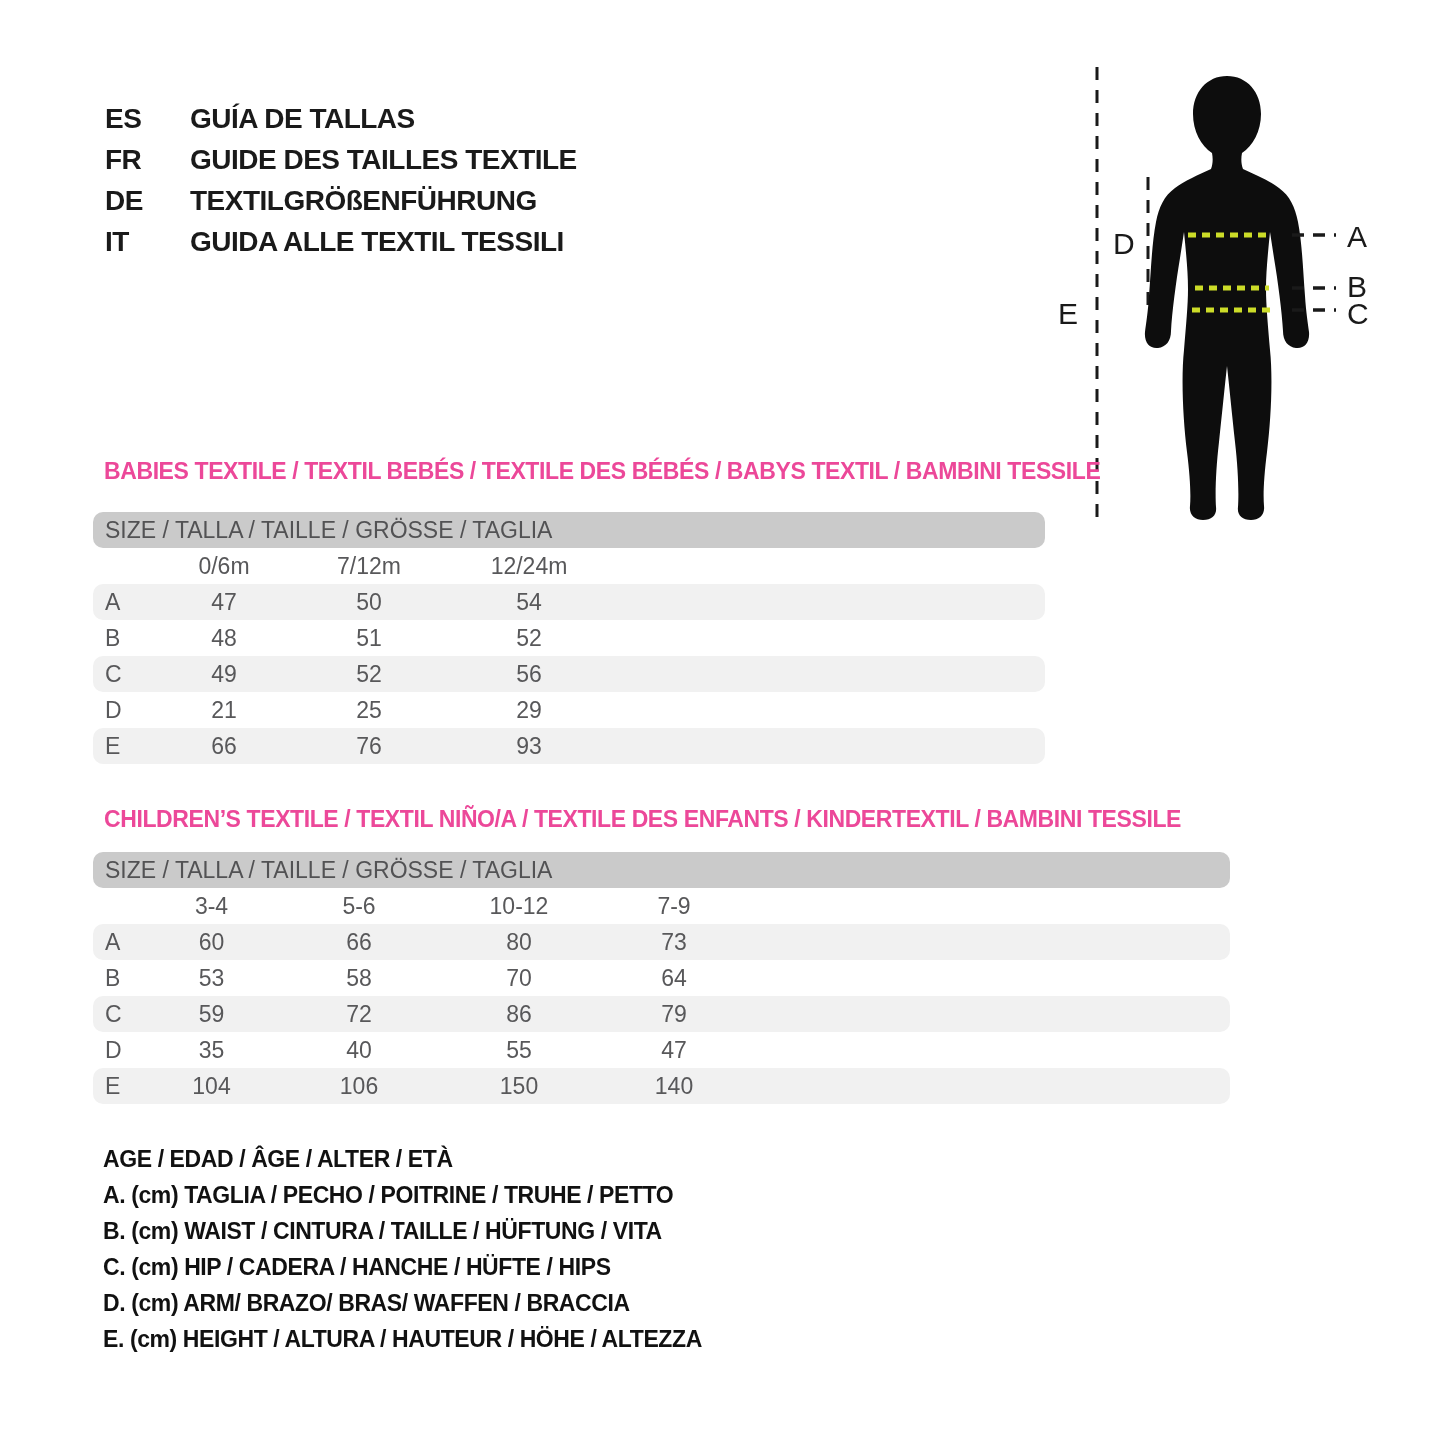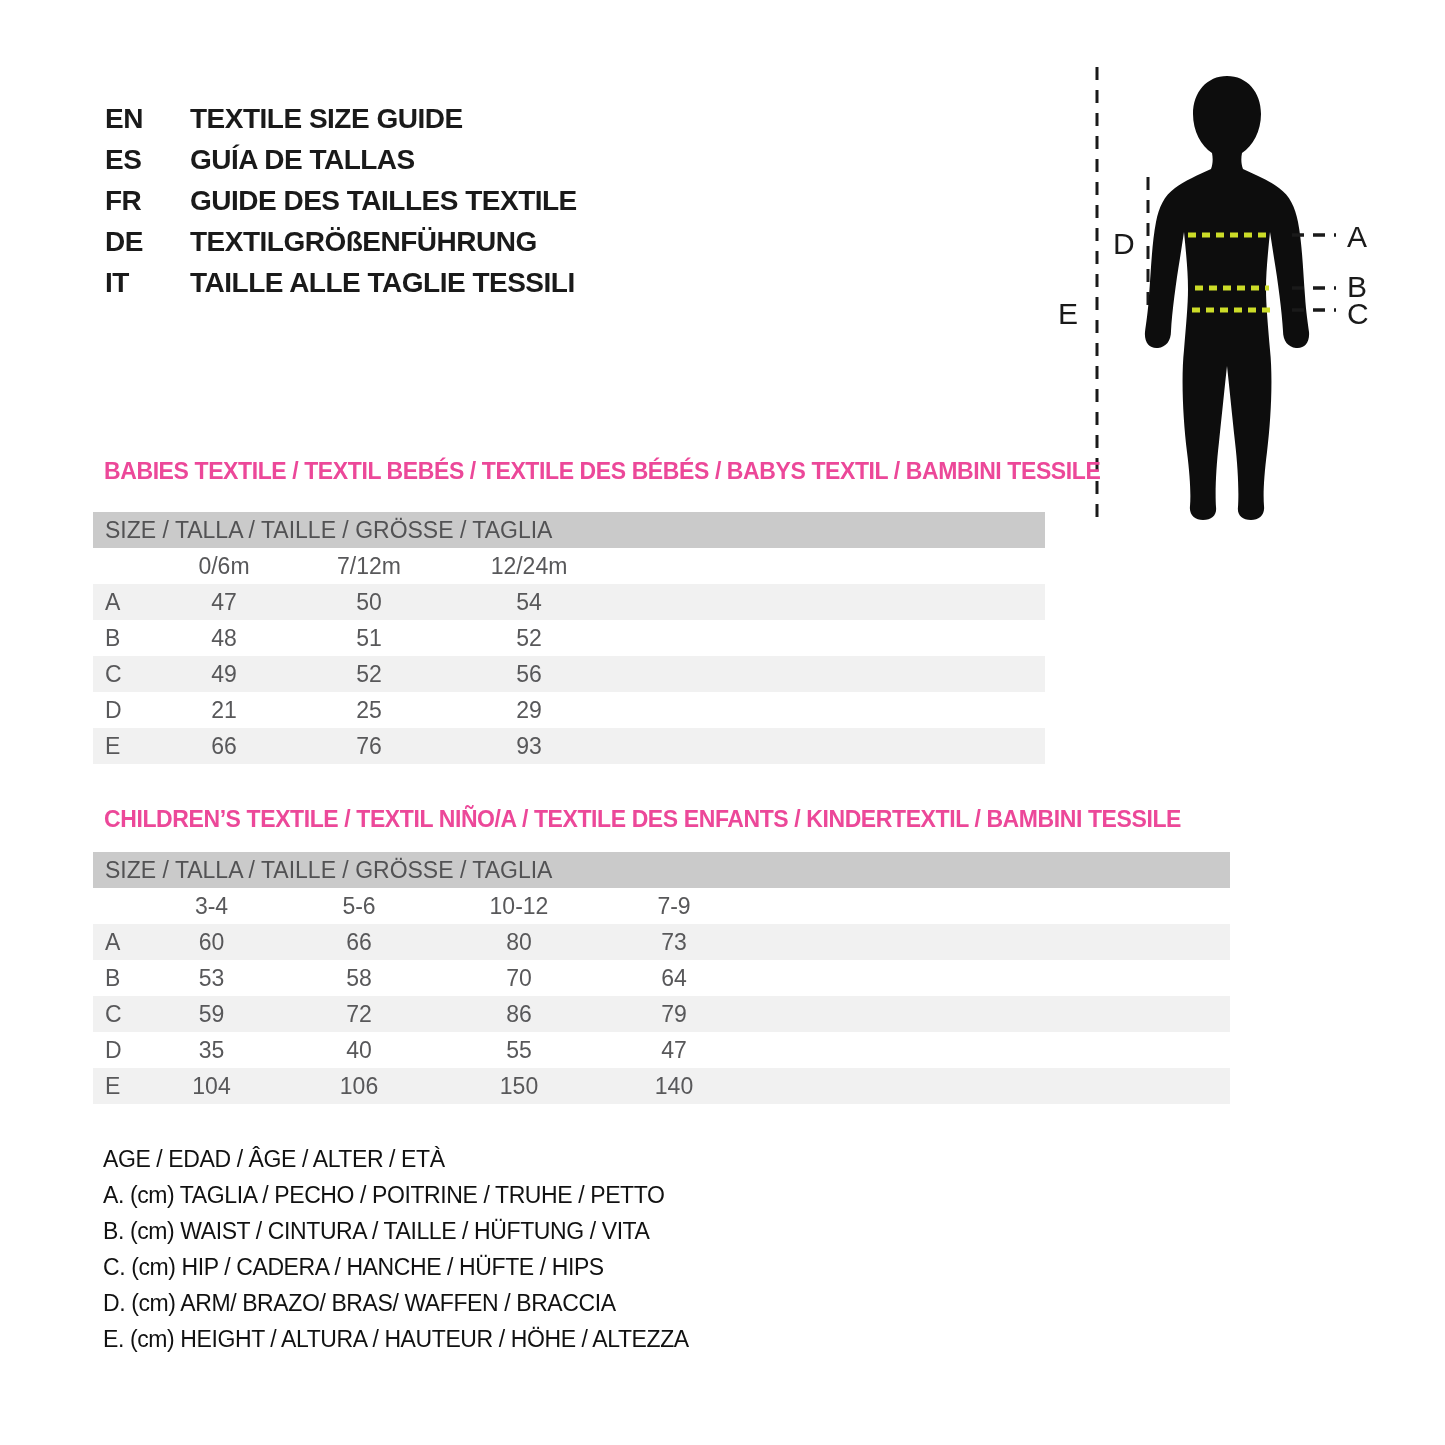--- a/index.html
+++ b/index.html
@@ -75,20 +75,21 @@
   }
   .babies-table { top: 512px; width: 952px; }
   .children-table { top: 852px; width: 1137px; }
 
   .t-row {
     display: flex;
     height: 36px;
     align-items: center;
     font-size: 23px;
     color: #58585a;
+    border-radius: 10px;
   }
   .t-row.bar {
     background: #cacaca;
   }
   .t-row.stripe {
     background: #f1f1f1;
   }
   .bar-text {
     padding-left: 12px;
     color: #525254;
@@ -112,51 +113,47 @@
   .legend {
     position: absolute;
     left: 103px;
     top: 1141px;
   }
   .legend-line {
     height: 36px;
     display: flex;
     align-items: center;
     font-size: 23px;
-    font-weight: 400;
+    font-weight: 700;
     letter-spacing: -0.4px;
     color: #111111;
     white-space: nowrap;
   }
 </style>
 </head>
 <body>
 
 <div class="page">
 
   <div class="lang-list">
     <div class="lang-row">
-      <span class="lang-code">EN</span>
-      <span class="lang-title">TEXTILE SIZE GUIDE</span>
-    </div>
-    <div class="lang-row">
       <span class="lang-code">ES</span>
       <span class="lang-title">GUÍA DE TALLAS</span>
     </div>
     <div class="lang-row">
       <span class="lang-code">FR</span>
       <span class="lang-title">GUIDE DES TAILLES TEXTILE</span>
     </div>
     <div class="lang-row">
       <span class="lang-code">DE</span>
       <span class="lang-title">TEXTILGRÖßENFÜHRUNG</span>
     </div>
     <div class="lang-row">
       <span class="lang-code">IT</span>
-      <span class="lang-title">TAILLE ALLE TAGLIE TESSILI</span>
+      <span class="lang-title">GUIDA ALLE TEXTIL TESSILI</span>
     </div>
   </div>
 
   <svg class="figure-svg" width="420" height="490" viewBox="1030 55 420 490">
 
     <line x1="1097" y1="67" x2="1097" y2="517" stroke="#1a1a1a" stroke-width="3" stroke-dasharray="13 10"></line>
 
     <line x1="1148" y1="177" x2="1148" y2="312" stroke="#1a1a1a" stroke-width="3" stroke-dasharray="13 10"></line>
 
     <path fill="#0d0d0d" d="

